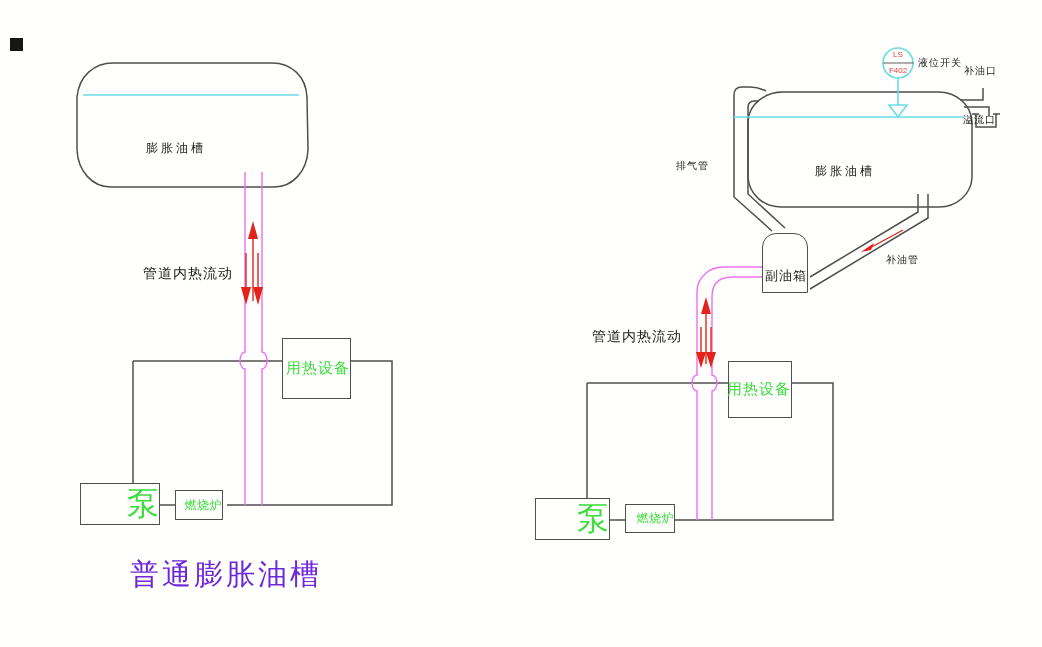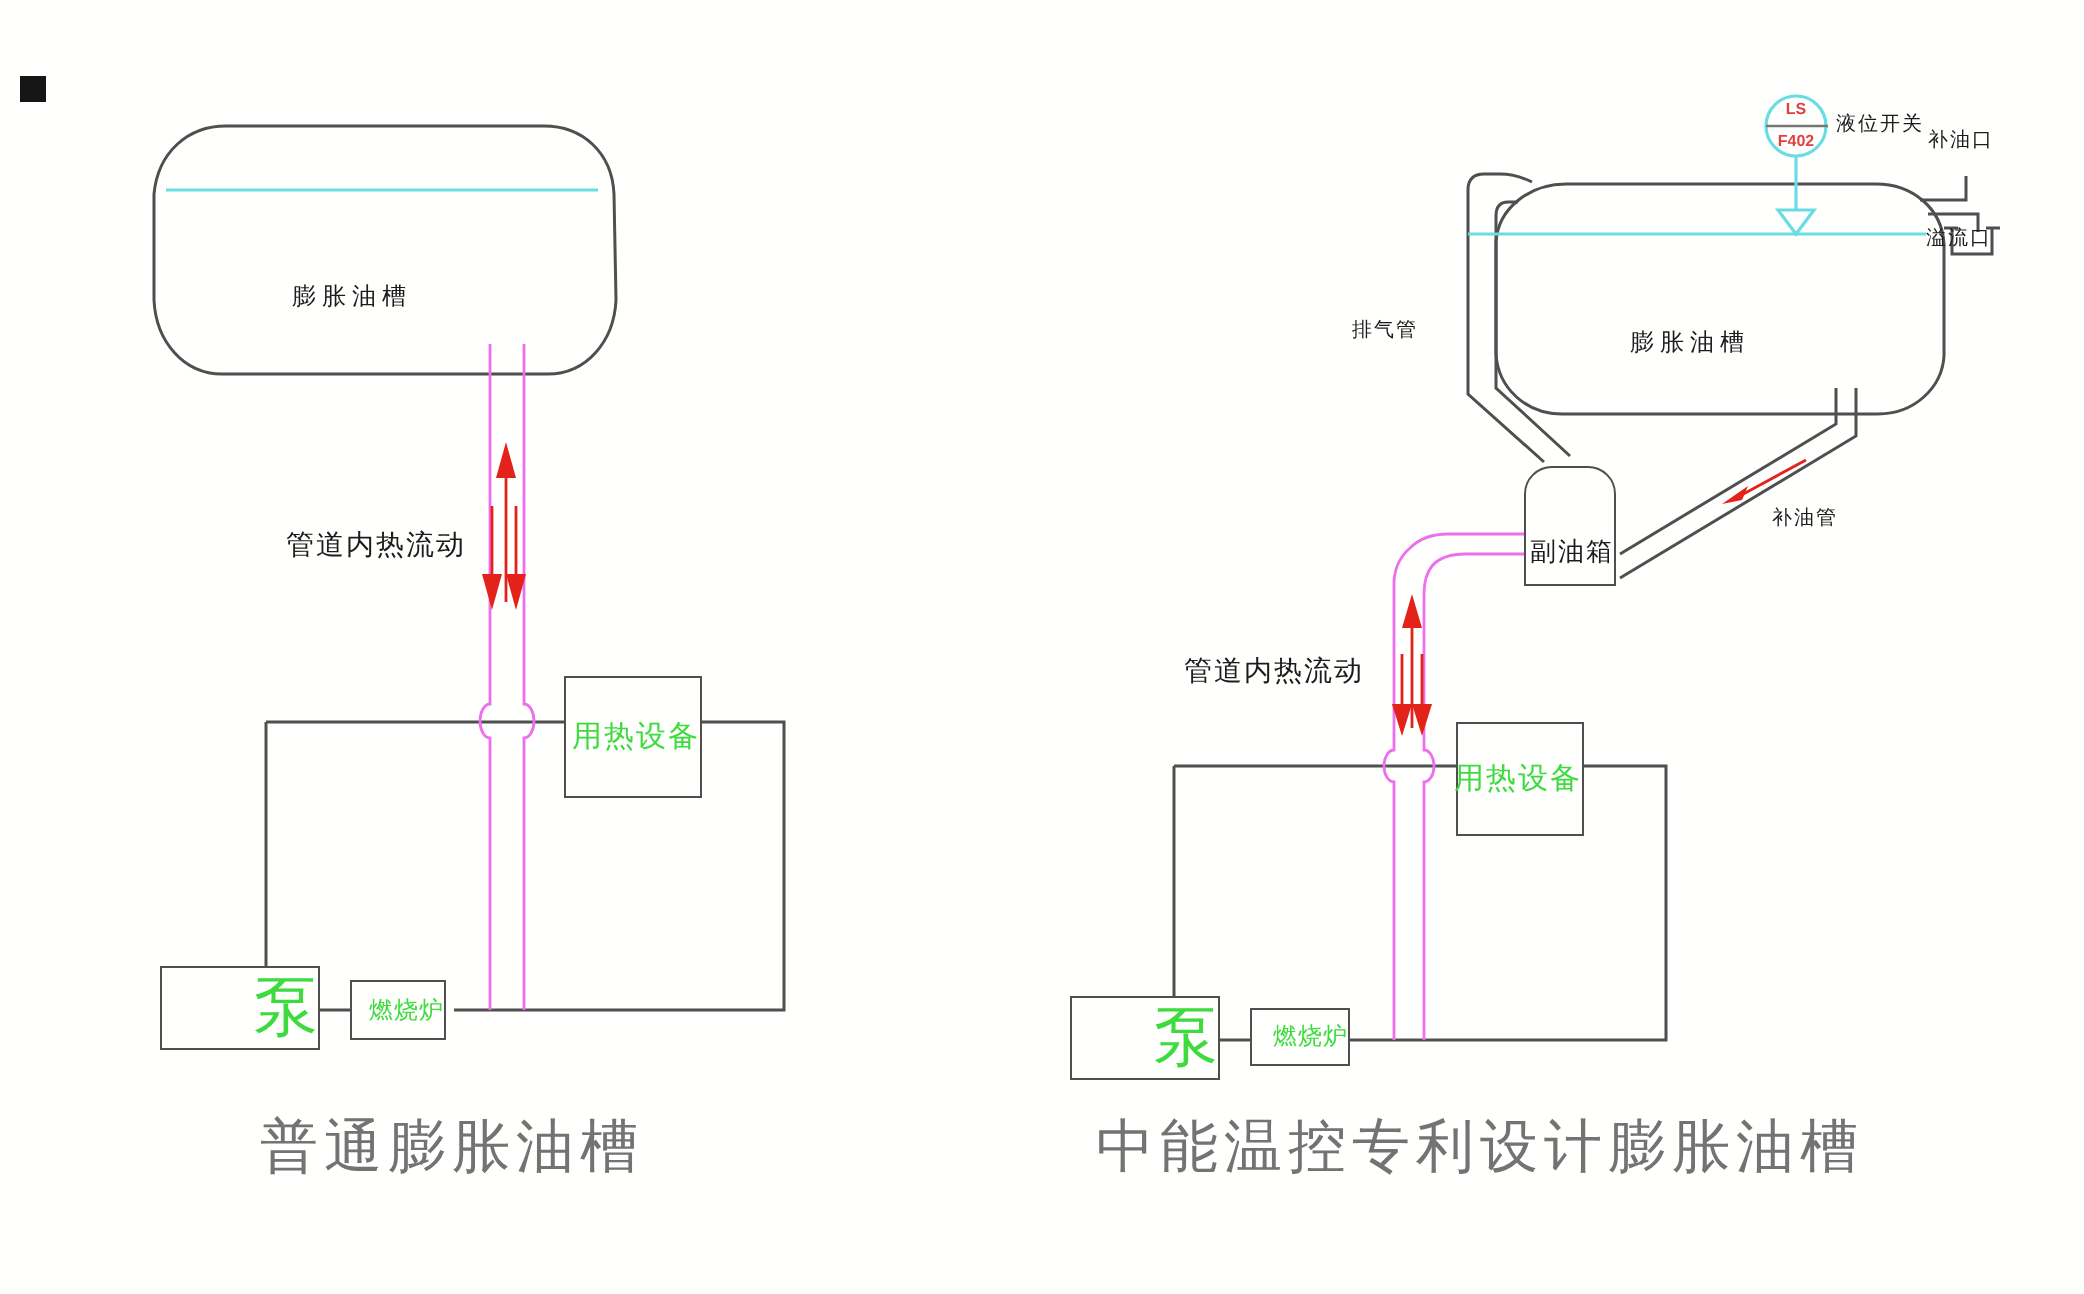--- a/index.html
+++ b/index.html
@@ -13,34 +13,34 @@
   html,body{margin:0;padding:0;background:#fff;}
   .canvas{
     position:relative;width:1042px;height:647px;background:#fffffe;
     font-family:"Liberation Serif","DejaVu Serif",serif;overflow:hidden;
   }
   .canvas svg{position:absolute;left:0;top:0;z-index:1;}
   .lbl{position:absolute;z-index:3;color:#1c1c1c;line-height:1.15;white-space:nowrap;}
   .lbl-tank{font-size:12px;letter-spacing:3px;}
   .lbl-flow{font-size:14px;letter-spacing:1px;}
   .lbl-small{font-size:10px;letter-spacing:1px;}
-  .caption{font-size:29px;letter-spacing:3px;color:#737373;}
+  .caption{font-size:29px;letter-spacing:3px;color:#6d28d9;}
   .box{
     position:absolute;z-index:2;background:#fffffe;border:1.5px solid var(--line-dark);
     display:flex;align-items:center;justify-content:flex-end;white-space:nowrap;box-sizing:border-box;
   }
   .box-green{color:var(--equipment-green);}
   .heat-box{font-size:15px;letter-spacing:1px;}
   .pump-box{font-size:32px;}
   .furnace-box{font-size:12px;letter-spacing:0.5px;}
   .aux-box{
     border-radius:14px 14px 0 0;color:#1c1c1c;font-size:13px;letter-spacing:1px;
     align-items:flex-end;padding-bottom:7px;
   }
-  .ls-text{position:absolute;z-index:3;color:var(--label-red);font-size:8px;font-weight:bold;
+  .ls-text{position:absolute;z-index:3;color:var(--label-red);font-size:8px;font-weight:normal;
     text-align:center;font-family:"Liberation Sans","DejaVu Sans",sans-serif;}
   .stroke-dark{stroke:var(--line-dark);fill:none;stroke-width:1.5;}
   .stroke-pipe{stroke:var(--pipe-magenta);fill:none;stroke-width:1.4;}
   .stroke-cyan{stroke:var(--level-cyan);fill:none;stroke-width:1.6;}
   .stroke-red{stroke:var(--flow-red);fill:none;stroke-width:1.4;}
   .fill-red{fill:var(--flow-red);stroke:none;}
   .mark{position:absolute;z-index:3;background:#161616;}
 </style>
 </head>
 <body>
@@ -145,15 +145,14 @@
   <div class="box box-green heat-box" style="left:728px;top:361px;width:64px;height:57px;">
     <span>用热设备</span>
   </div>
   <div class="box box-green pump-box" style="left:535px;top:498px;width:75px;height:42px;">
     <span>泵</span>
   </div>
   <div class="box box-green furnace-box" style="left:625px;top:504px;width:50px;height:29px;">
     <span>燃烧炉</span>
   </div>
 
-  <div class="lbl caption" style="left:548px;top:558px;width:390px;">中能温控专利设计膨胀油槽</div>
 
 </div>
 
 </body></html>

